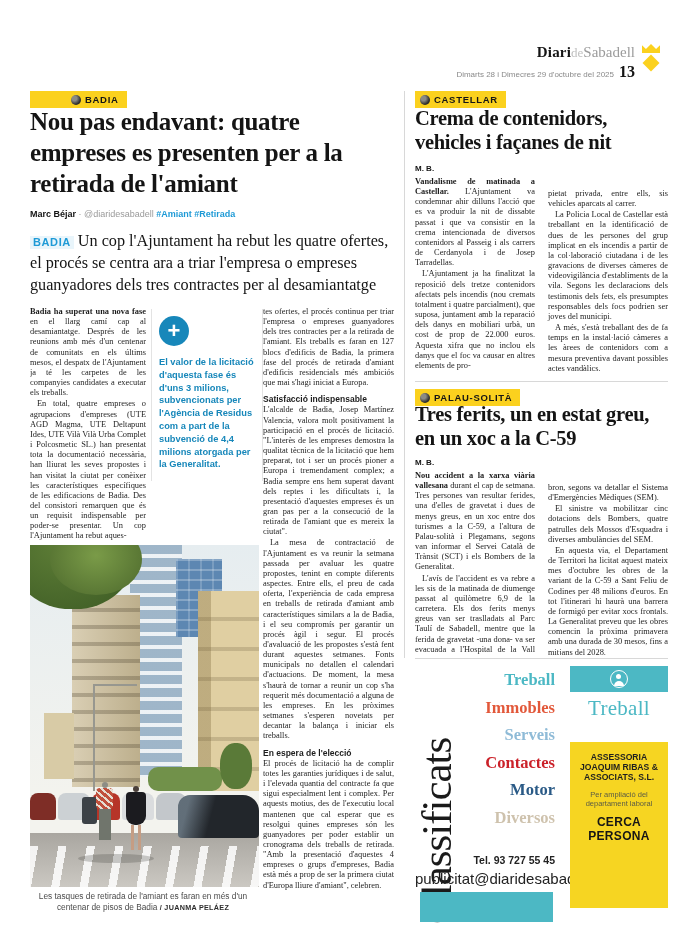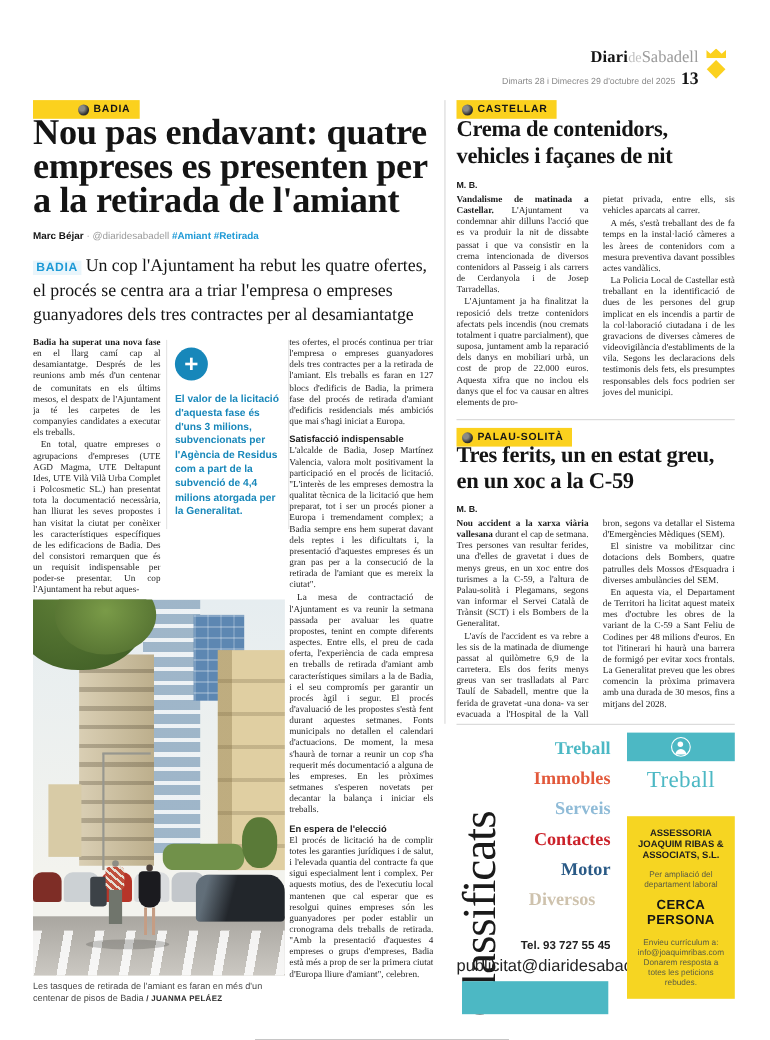--- a/index.html
+++ b/index.html
@@ -21,21 +21,21 @@
 
   
   .tag{position:absolute;display:inline-flex;align-items:center;gap:4px;background:#fbd11e;
        padding:3px 8px 3px 5px;font-family:"Liberation Sans",sans-serif;font-weight:bold;
        font-size:9.5px;letter-spacing:.7px;color:#151515;}
   .crest-dot{width:10px;height:10px;border-radius:50%;
        background:radial-gradient(circle at 35% 35%,#8a8a85 0 25%,#2e2e2c 65%);}
 
   
   .headline{position:absolute;font-weight:bold;color:#141414;letter-spacing:-.3px;}
-  .h-main{left:30px;top:106px;width:364px;font-size:33px;line-height:31px;}
+  .h-main{left:30px;top:106px;width:364px;font-size:25px;line-height:31px;}
   .h-side{width:255px;font-size:20.5px;line-height:23.5px;}
   .byline{position:absolute;left:30px;top:209px;font-family:"Liberation Sans",sans-serif;
           font-size:9px;color:#9a9a9a;}
   .byline .author{color:#141414;font-weight:bold;}
   .byline .handle{color:#9a9a9a;}
   .byline .tags{color:#1e9ad6;font-weight:bold;text-align:right;}
   .mb{position:absolute;font-family:"Liberation Sans",sans-serif;font-weight:bold;
       font-size:8px;color:#141414;}
 
   .standfirst{position:absolute;left:30px;top:231px;width:364px;
@@ -105,29 +105,29 @@
   .ph-p1-head{left:72px;top:237px;width:6px;height:6px;border-radius:50%;background:#8d8d85;}
   .ph-p1-body{left:66px;top:243px;width:17px;height:21px;border-radius:4px;
       background:repeating-linear-gradient(40deg,#c0503c 0 3px,#e5ded2 3px 5px);}
   .ph-p1-legs{left:69px;top:264px;width:12px;height:31px;background:#70756c;}
   .ph-p2-head{left:103px;top:241px;width:6px;height:6px;border-radius:50%;background:#4a3f39;}
   .ph-p2-body{left:96px;top:247px;width:20px;height:33px;border-radius:4px 4px 9px 9px;background:#1b1b1f;}
   .ph-p2-legs{left:101px;top:280px;width:10px;height:25px;
       background:linear-gradient(to right,#c59d84 0 3px,rgba(0,0,0,0) 3px 7px,#c59d84 7px 10px);}
 
   .caption{position:absolute;left:0;top:584px;width:226px;font-family:"Liberation Sans",sans-serif;
-      font-size:8.3px;line-height:11px;color:#4a4a4a;text-align:left;}
+      font-size:8.3px;line-height:11px;color:#4a4a4a;text-align:center;}
   .credit{font-weight:bold;font-size:7.2px;color:#2c2c2c;letter-spacing:.3px;}
 
   
   .divider-v{position:absolute;left:404px;top:91px;width:1px;height:567px;background:#d8d8d8;}
   .divider-h{position:absolute;left:415px;width:253px;height:1px;background:#d8d8d8;}
   .side-body{position:absolute;left:415px;width:253px;overflow:hidden;}
   .side-colA{position:absolute;left:0;top:0;width:120px;}
-  .side-colB{position:absolute;left:133px;top:0;width:120px;}
+  .side-colB{position:absolute;left:133px;top:12px;width:120px;}
 
   
   .classificats{position:absolute;left:415px;top:666px;width:253px;height:272px;}
   .vertical-title{position:absolute;left:-2px;top:0;height:258px;width:48px;
       writing-mode:vertical-rl;transform:rotate(180deg);font-size:43px;color:#1a1a1a;
       letter-spacing:-1px;line-height:48px;}
   .cat-list{position:absolute;left:52px;top:0;width:88px;text-align:right;
       font-size:16.5px;line-height:27.5px;font-weight:bold;}
   .cat-list div{white-space:nowrap;}
   .contact{position:absolute;left:0;top:188px;width:140px;text-align:right;
@@ -253,22 +253,22 @@
   <div class="headline h-side" style="left:415px;top:107px;">Crema de contenidors, vehicles i façanes de nit</div>
   <div class="mb" style="left:415px;top:164px;">M. B.</div>
 
   <div class="side-body" style="top:177px;height:200px;">
     <div class="side-colA bodytext">
       <p><span class="lead">Vandalisme de matinada a Castellar.</span><span> L'Ajuntament va condemnar ahir dilluns l'acció que es va produir la nit de dissabte passat i que va consistir en la crema intencionada de diversos contenidors al Passeig i als carrers de Cerdanyola i de Josep Tarradellas.</span></p>
       <p class="ind">L'Ajuntament ja ha finalitzat la reposició dels tretze contenidors afectats pels incendis (nou cremats totalment i quatre parcialment), que suposa, juntament amb la reparació dels danys en mobiliari urbà, un cost de prop de 22.000 euros. Aquesta xifra que no inclou els danys que el foc va causar en altres elements de pro-</p>
     </div>
     <div class="side-colB bodytext">
       <p>pietat privada, entre ells, sis vehicles aparcats al carrer.</p>
+      <p class="ind">La Policia Local de Castellar està treballant en la identificació de dues de les persones del grup implicat en els incendis a partir de la col·laboració ciutadana i de les gravacions de diverses càmeres de videovigilància d'establiments de la vila. Segons les declaracions dels testimonis dels fets, els presumptes responsables dels focs podrien ser joves del municipi.</p>
       <p class="ind">A més, s'està treballant des de fa temps en la instal·lació càmeres a les àrees de contenidors com a mesura preventiva davant possibles actes vandàlics.</p>
-      <p class="ind">La Policia Local de Castellar està treballant en la identificació de dues de les persones del grup implicat en els incendis a partir de la col·laboració ciutadana i de les gravacions de diverses càmeres de videovigilància d'establiments de la vila. Segons les declaracions dels testimonis dels fets, els presumptes responsables dels focs podrien ser joves del municipi.</p>
     </div>
   </div>
 
   <div class="divider-h" style="top:381px;"></div>
 
   <div class="tag" style="left:415px;top:389px;">
     <span class="crest-dot"></span>
     <span>PALAU-SOLITÀ</span>
   </div>
   <div class="headline h-side" style="left:415px;top:403px;">Tres ferits, un en estat greu, en un xoc a la C-59</div>
@@ -290,41 +290,36 @@
 
   <div class="classificats">
     <div class="vertical-title">Classificats</div>
 
     <div class="cat-list">
       <div style="color: rgb(76, 184, 196);">Treball</div>
       <div style="color: rgb(226, 88, 58);">Immobles</div>
       <div style="color: rgb(143, 187, 215);">Serveis</div>
       <div style="color: rgb(203, 33, 41);">Contactes</div>
       <div style="color: rgb(42, 90, 134);">Motor</div>
-      <div style="color: rgb(206, 194, 173); text-align: center;">Diversos</div>
+      <div style="color: rgb(206, 194, 173);">Diversos</div>
     </div>
 
     <div class="contact">
       <div class="phone">Tel. 93 727 55 45</div>
       <div class="email">publicitat@diaridesabadell.com</div>
     </div>
     <div class="teal-bar"></div>
 
     <div class="treball-col">
       <div class="treball-header">
         <span class="person-icon"></span>
       </div>
       <div class="treball-title">Treball</div>
 
       <div class="ad-box">
         <div class="ad-company">ASSESSORIA JOAQUIM RIBAS &amp; ASSOCIATS, S.L.</div>
         <div class="ad-intro">Per ampliació del departament laboral</div>
         <div class="ad-headline">CERCA PERSONA</div>
-        <div class="ad-contact">
-          <span>Envieu currículum a:</span><br>
-          <span>info@joaquimribas.com</span><br>
-          <span>Donarem resposta a totes les peticions rebudes.</span>
-        </div>
       </div>
     </div>
   </div>
 
 </div>
 
 </body></html>

